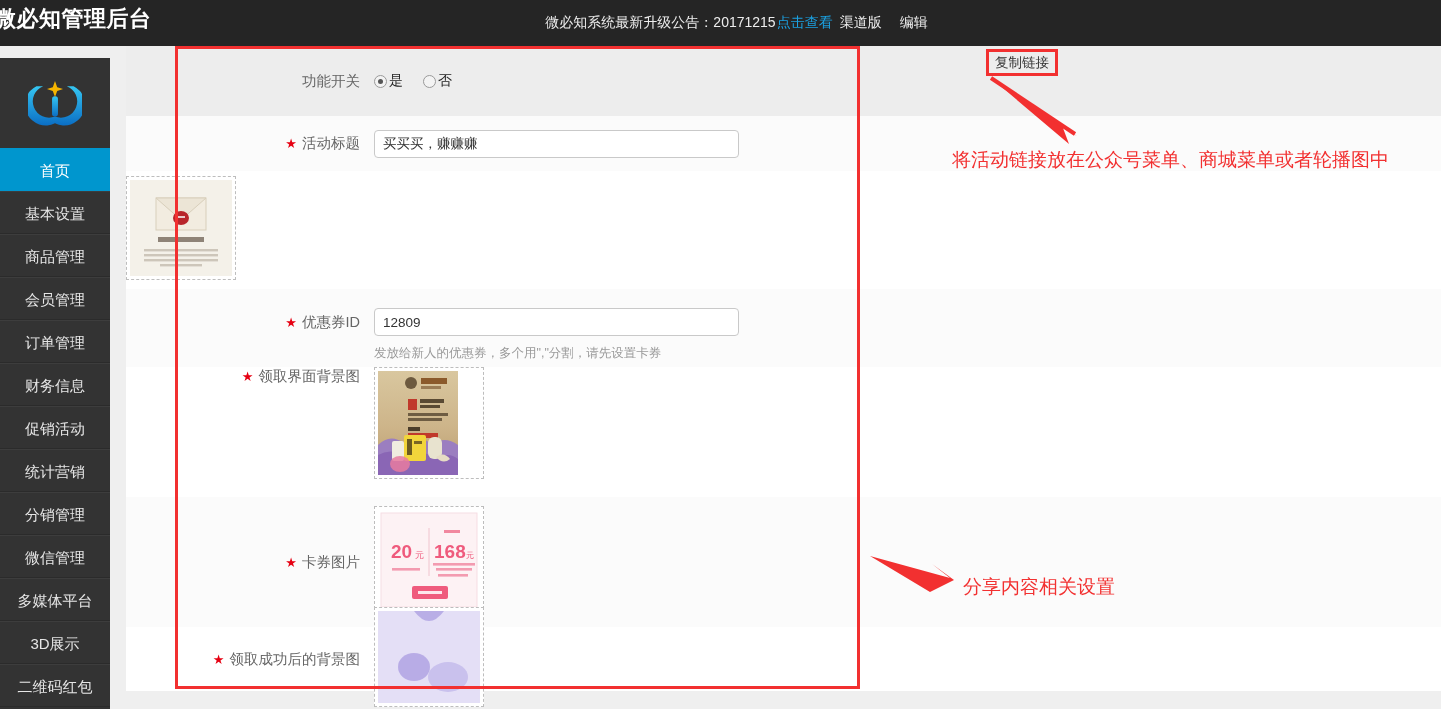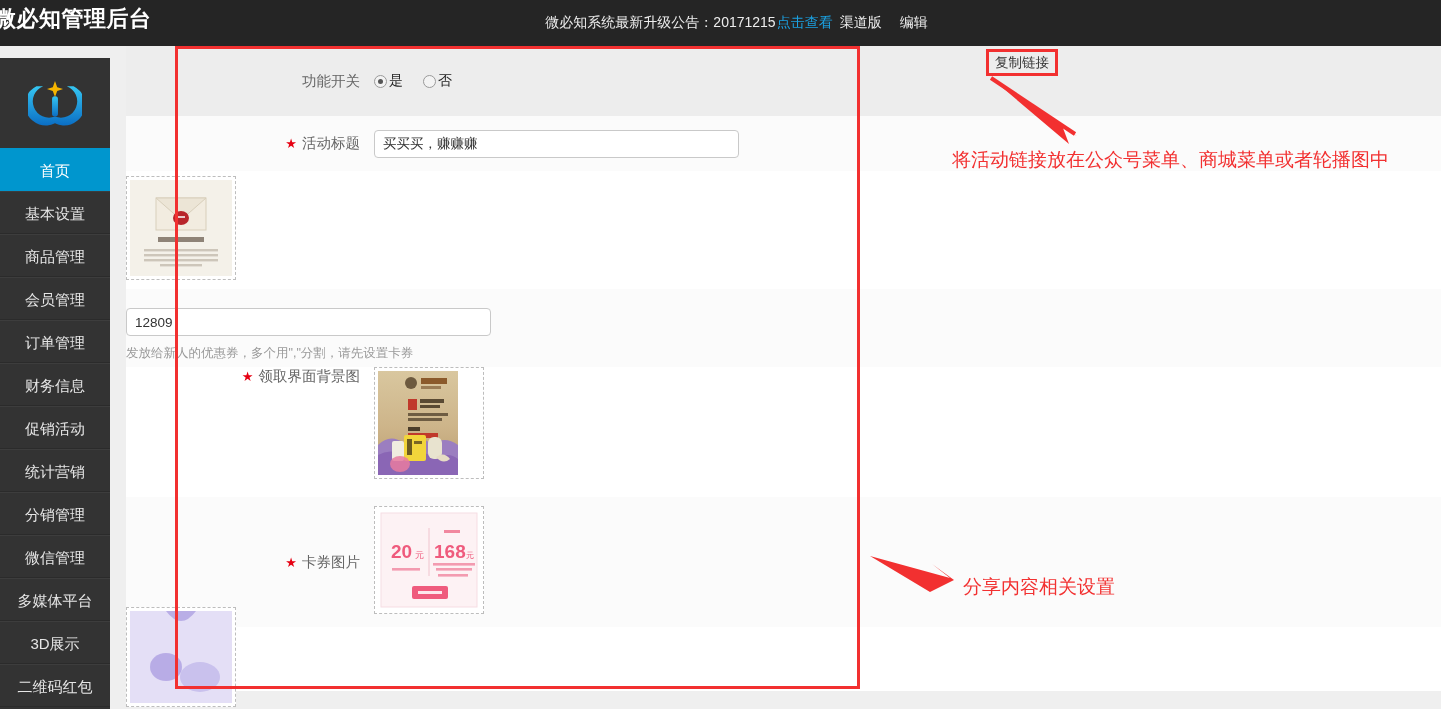--- a/index.html
+++ b/index.html
@@ -224,20 +224,21 @@
               <rect x="14" y="69" width="74" height="2.4" fill="#cdc6ba"></rect>
               <rect x="14" y="74" width="74" height="2.4" fill="#cdc6ba"></rect>
               <rect x="14" y="79" width="74" height="2.4" fill="#cdc6ba"></rect>
               <rect x="30" y="84" width="42" height="2.4" fill="#cdc6ba"></rect>
             </svg>
           </div>
         </div>
       </div>
 
       <div class="row faint" style="height:78px;align-items:flex-start;padding-top:19px;">
+        <div class="lbl" style="line-height:28px;"><span class="star">★</span><span>优惠券ID</span></div>
         <div class="fld">
           <input class="txtinput" type="text" value="12809" style="">
           <div class="hint">发放给新人的优惠券，多个用","分割，请先设置卡券</div>
         </div>
       </div>
 
       <div class="row" style="height:130px;align-items:flex-start;">
         <div class="lbl"><span class="star">★</span><span>领取界面背景图</span></div>
         <div class="fld">
           <div class="thumb-box" style="width:110px;height:112px;">
@@ -292,20 +293,21 @@
               <rect x="14" y="58" width="28" height="2.6" fill="#f39bb0"></rect>
               <rect x="60" y="64" width="30" height="2.6" fill="#f39bb0"></rect>
               <rect x="34" y="76" width="36" height="13" rx="2" fill="#ef5b7d"></rect>
               <rect x="40" y="81" width="24" height="3" fill="#fde6ec"></rect>
             </svg>
           </div>
         </div>
       </div>
 
       <div class="row" style="height:64px;align-items:center;">
+        <div class="lbl"><span class="star">★</span><span>领取成功后的背景图</span></div>
         <div class="fld">
           <div class="thumb-box" style="width:110px;height:100px;">
             <svg class="thumb" width="102" height="92" viewBox="0 0 102 92">
               <rect width="102" height="92" fill="#e4dff6"></rect>
               <path d="M36 0 Q51 20 66 0 Z" fill="#b9aee6"></path>
               <ellipse cx="36" cy="56" rx="16" ry="14" fill="#a99be0" opacity="0.75"></ellipse>
               <ellipse cx="70" cy="66" rx="20" ry="15" fill="#beb4ea" opacity="0.7"></ellipse>
             </svg>
           </div>
         </div>

